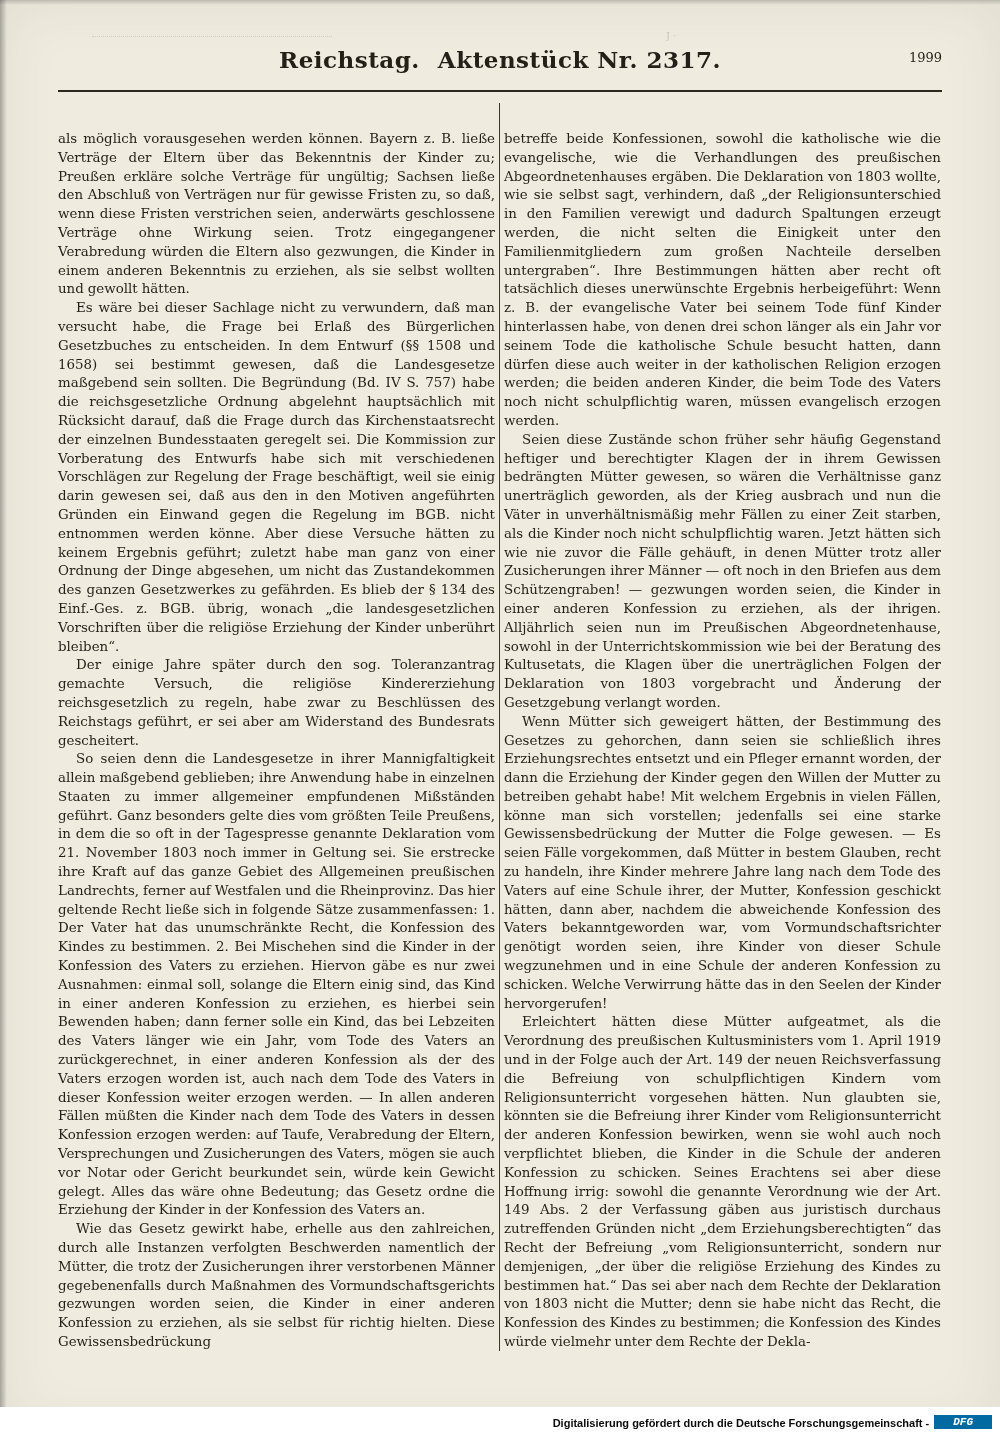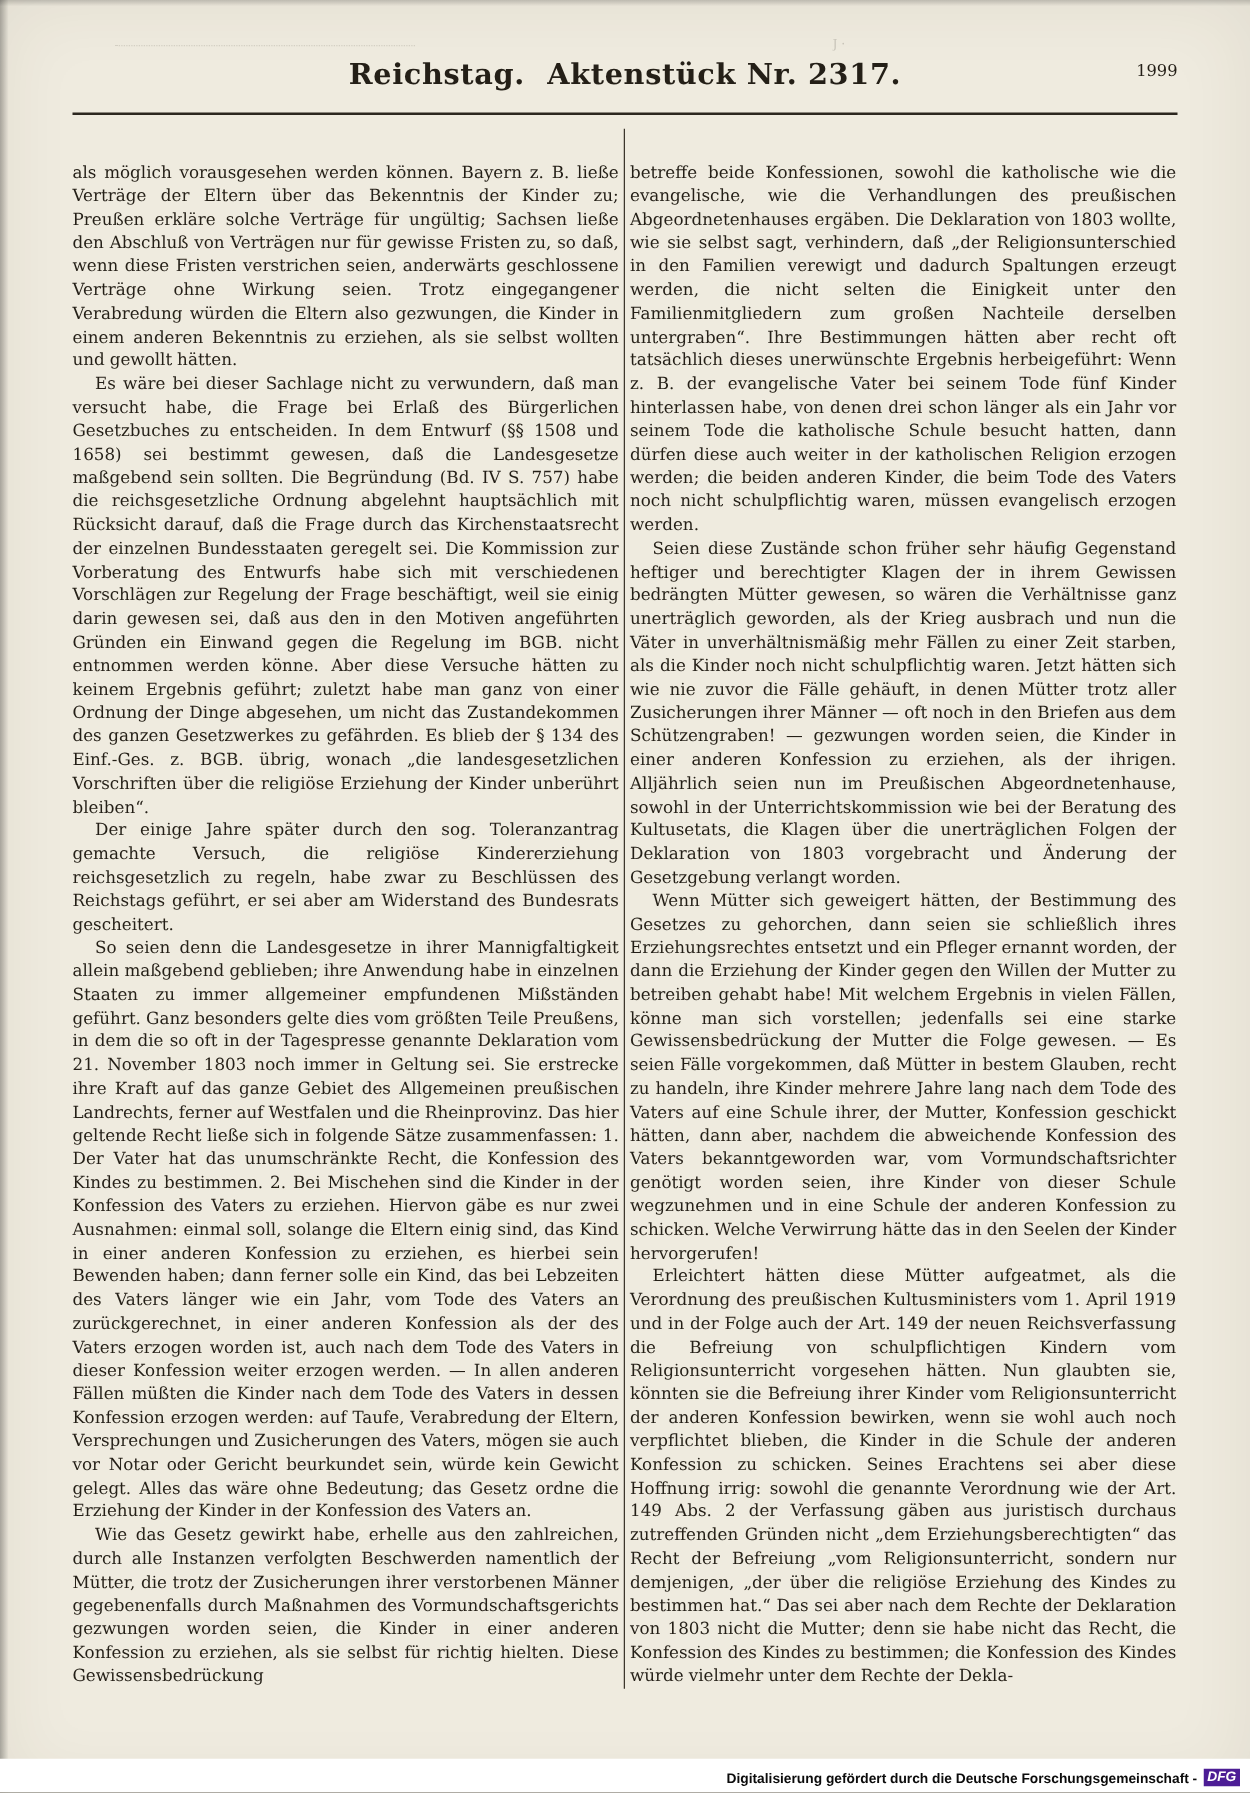--- a/index.html
+++ b/index.html
@@ -64,25 +64,25 @@
     background: #ffffff;
   }
   .footer {
     position: absolute; right: 8px; bottom: 5px;
     display: flex; align-items: flex-end; gap: 5px;
     font-family: "Liberation Sans", sans-serif;
     font-size: 11px; font-weight: bold; color: #0b0b0b;
   }
   .dfg-logo {
     display: inline-block;
-    background: #4c1d95; color: #ffffff;
-    font-family: Liberation Sans, sans-serif;
+    background: #0369a1; color: #ffffff;
+    font-family: Liberation Mono, monospace;
     font-style: italic; font-weight: bold;
     font-size: 11px; line-height: 14px;
-    padding: 0 3px;
+    padding: 0 19px;
   }
 </style>
 </head>
 <body>
 
 <div class="scan">
 
   <div class="scan-edge"></div>
   <div class="scan-edge-top"></div>
 

